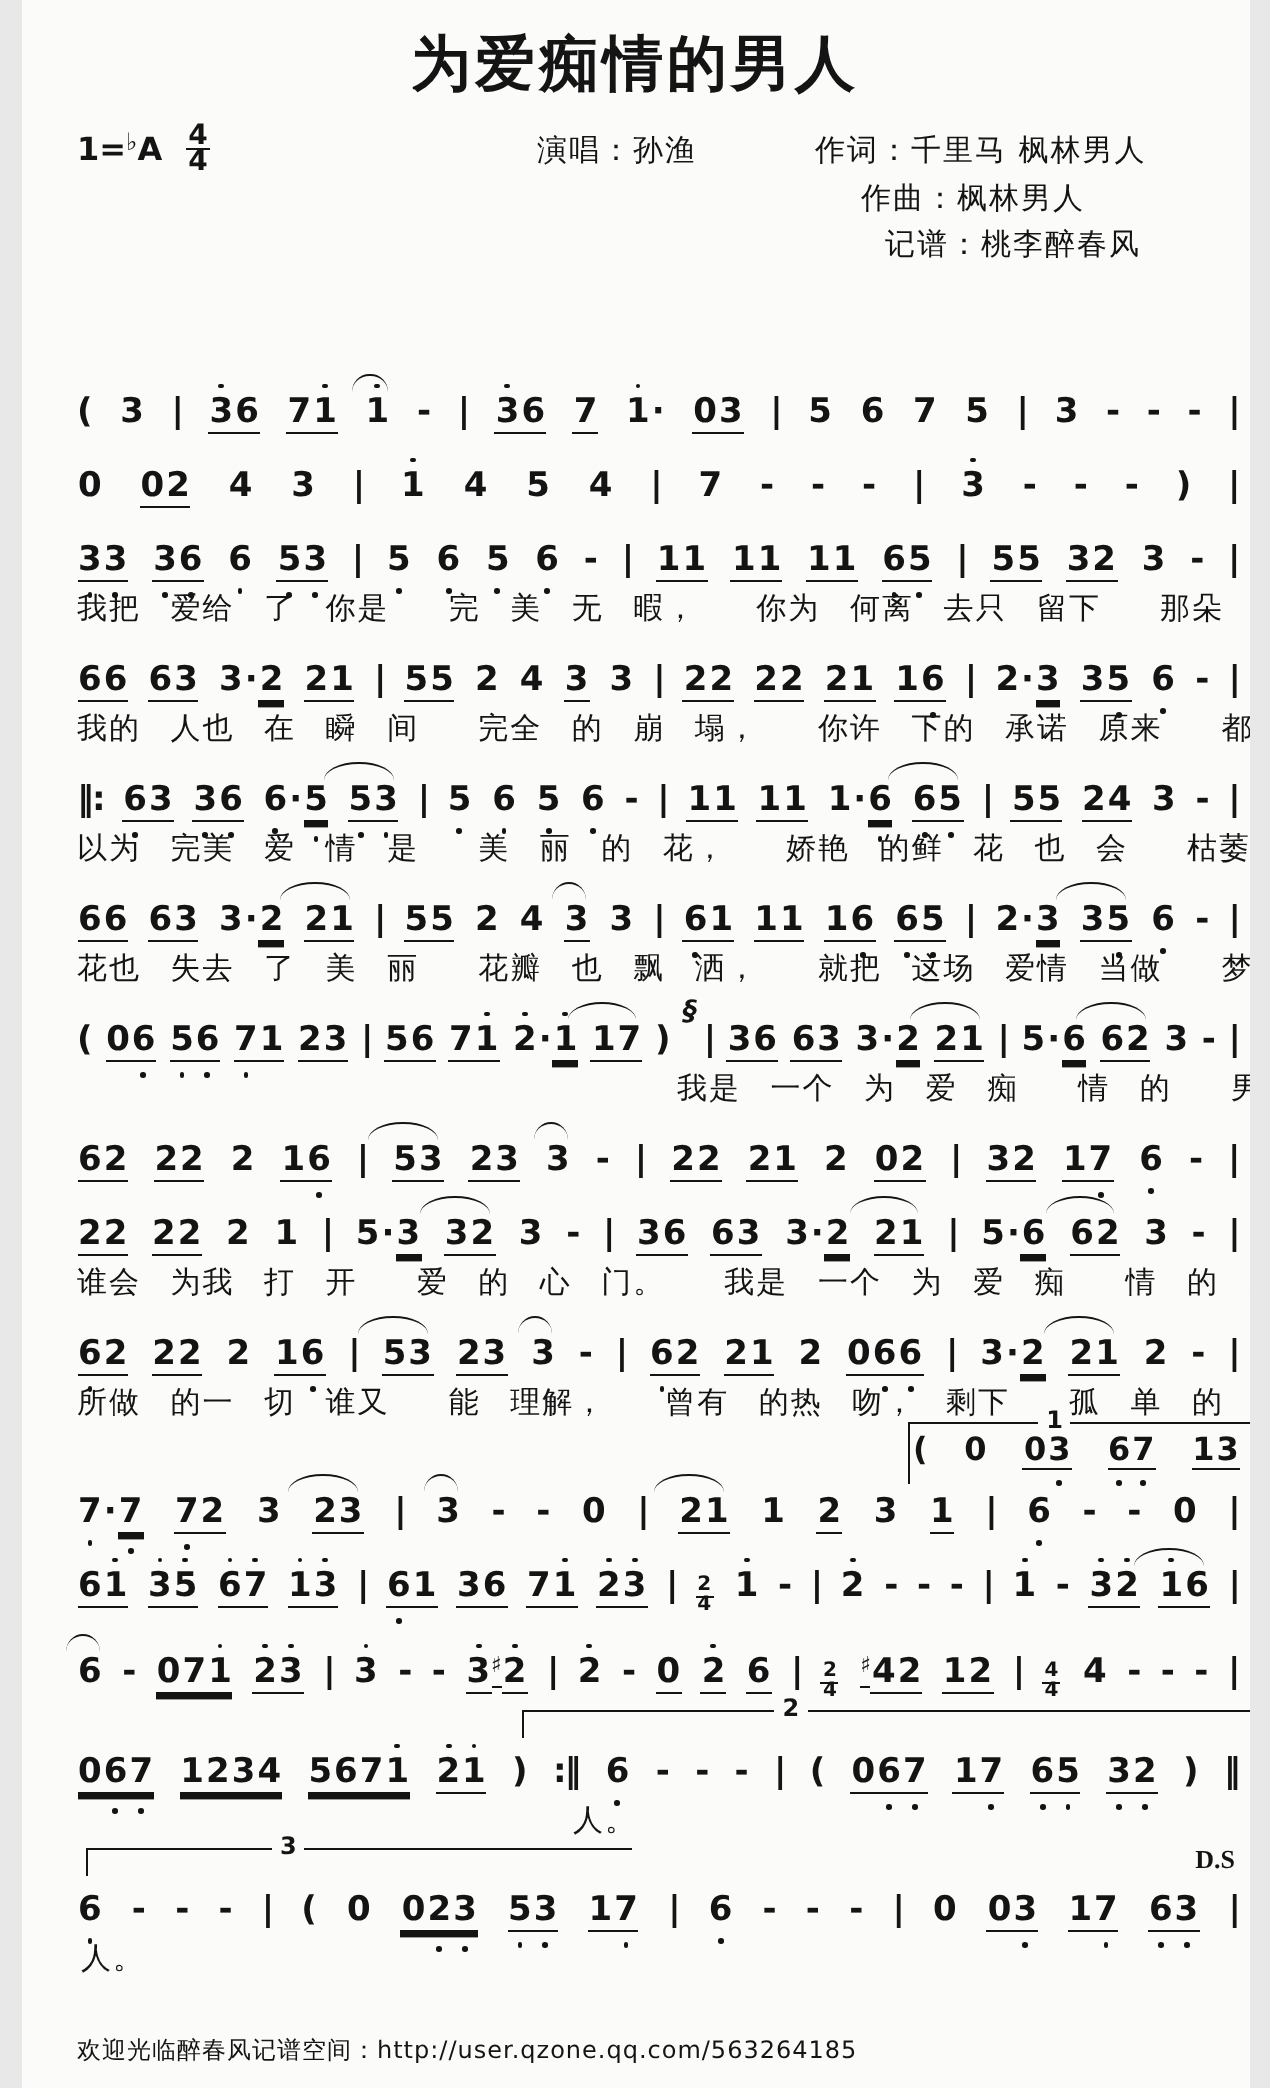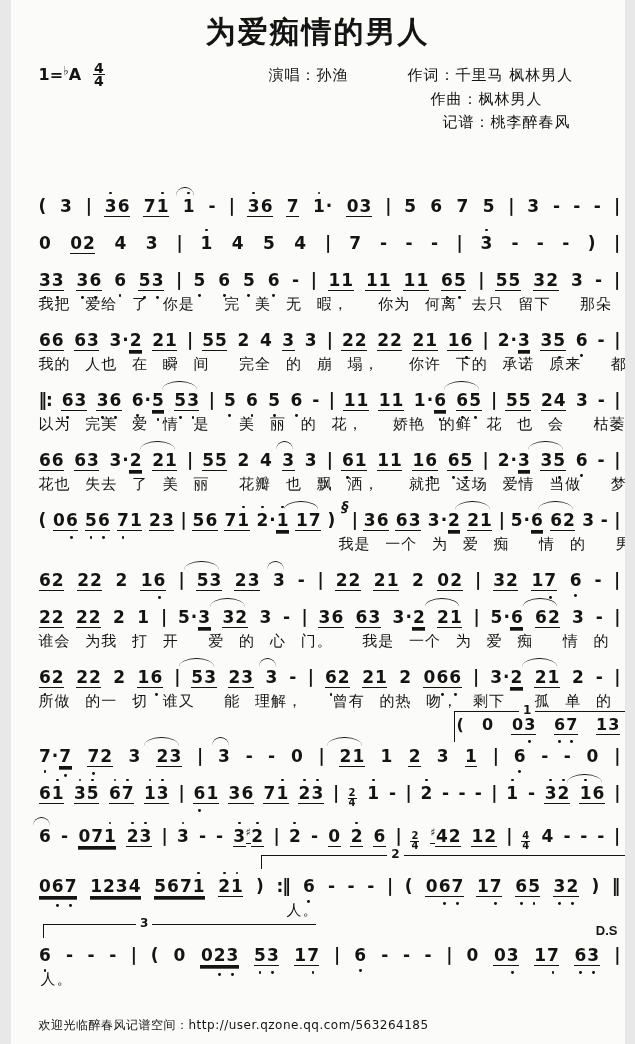--- a/index.html
+++ b/index.html
@@ -41,21 +41,21 @@
   .dash{font-weight:bold;}
   .segno{font-size:14px;position:relative;top:-15px;font-style:italic;width:4px;}
   .tsig{display:inline-flex;flex-direction:column;align-items:center;font-size:10px;line-height:8.5px;
         vertical-align:middle;position:relative;top:-3px;margin-right:1px;}
   .tsig span:first-child{border-bottom:1.2px solid #141414;padding:0 1px;}
   .lyrics{font-size:15px;line-height:20px;margin-top:3px;word-spacing:9px;white-space:pre;letter-spacing:1px;}
   .volta{position:absolute;border-top:1.7px solid #141414;border-left:1.7px solid #141414;height:13px;}
   .volta .vlabel{position:absolute;top:-9px;left:34%;background:#fbfbfa;padding:0 4px;font-size:12px;font-weight:bold;}
   .volta .vmusic{display:flex;justify-content:space-between;font-weight:bold;font-size:16px;padding:3px 2px 0 2px;white-space:nowrap;}
   .volta.tall{height:30px;}
-  .ds{position:absolute;right:2px;bottom:-18px;font-size:13px;font-weight:bold;font-family:Liberation Sans, sans-serif;}
+  .ds{position:absolute;right:2px;bottom:-18px;font-size:13px;font-weight:bold;font-family:Liberation Serif, serif;}
   .footer{position:absolute;left:28px;bottom:10px;font-size:12px;letter-spacing:0.5px;}
 </style>
 </head>
 <body>
 
 <div class="page">
   <div class="title">为爱痴情的男人</div>
 
   <div class="keysig">
     <span>1=</span>

